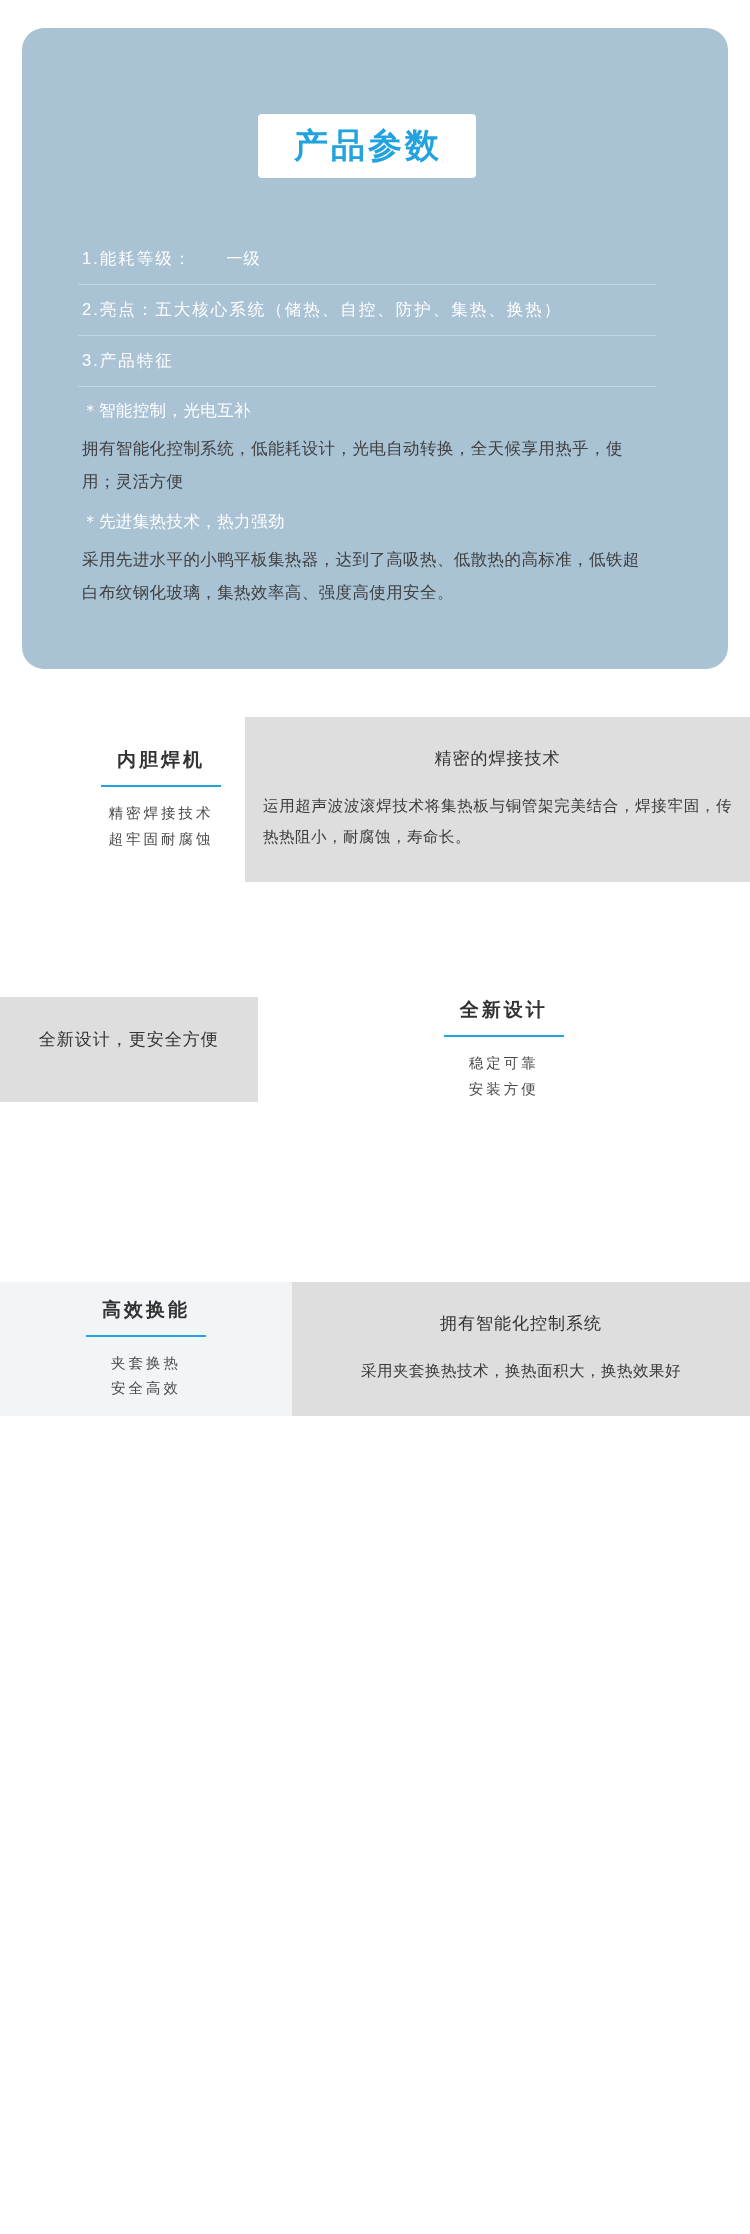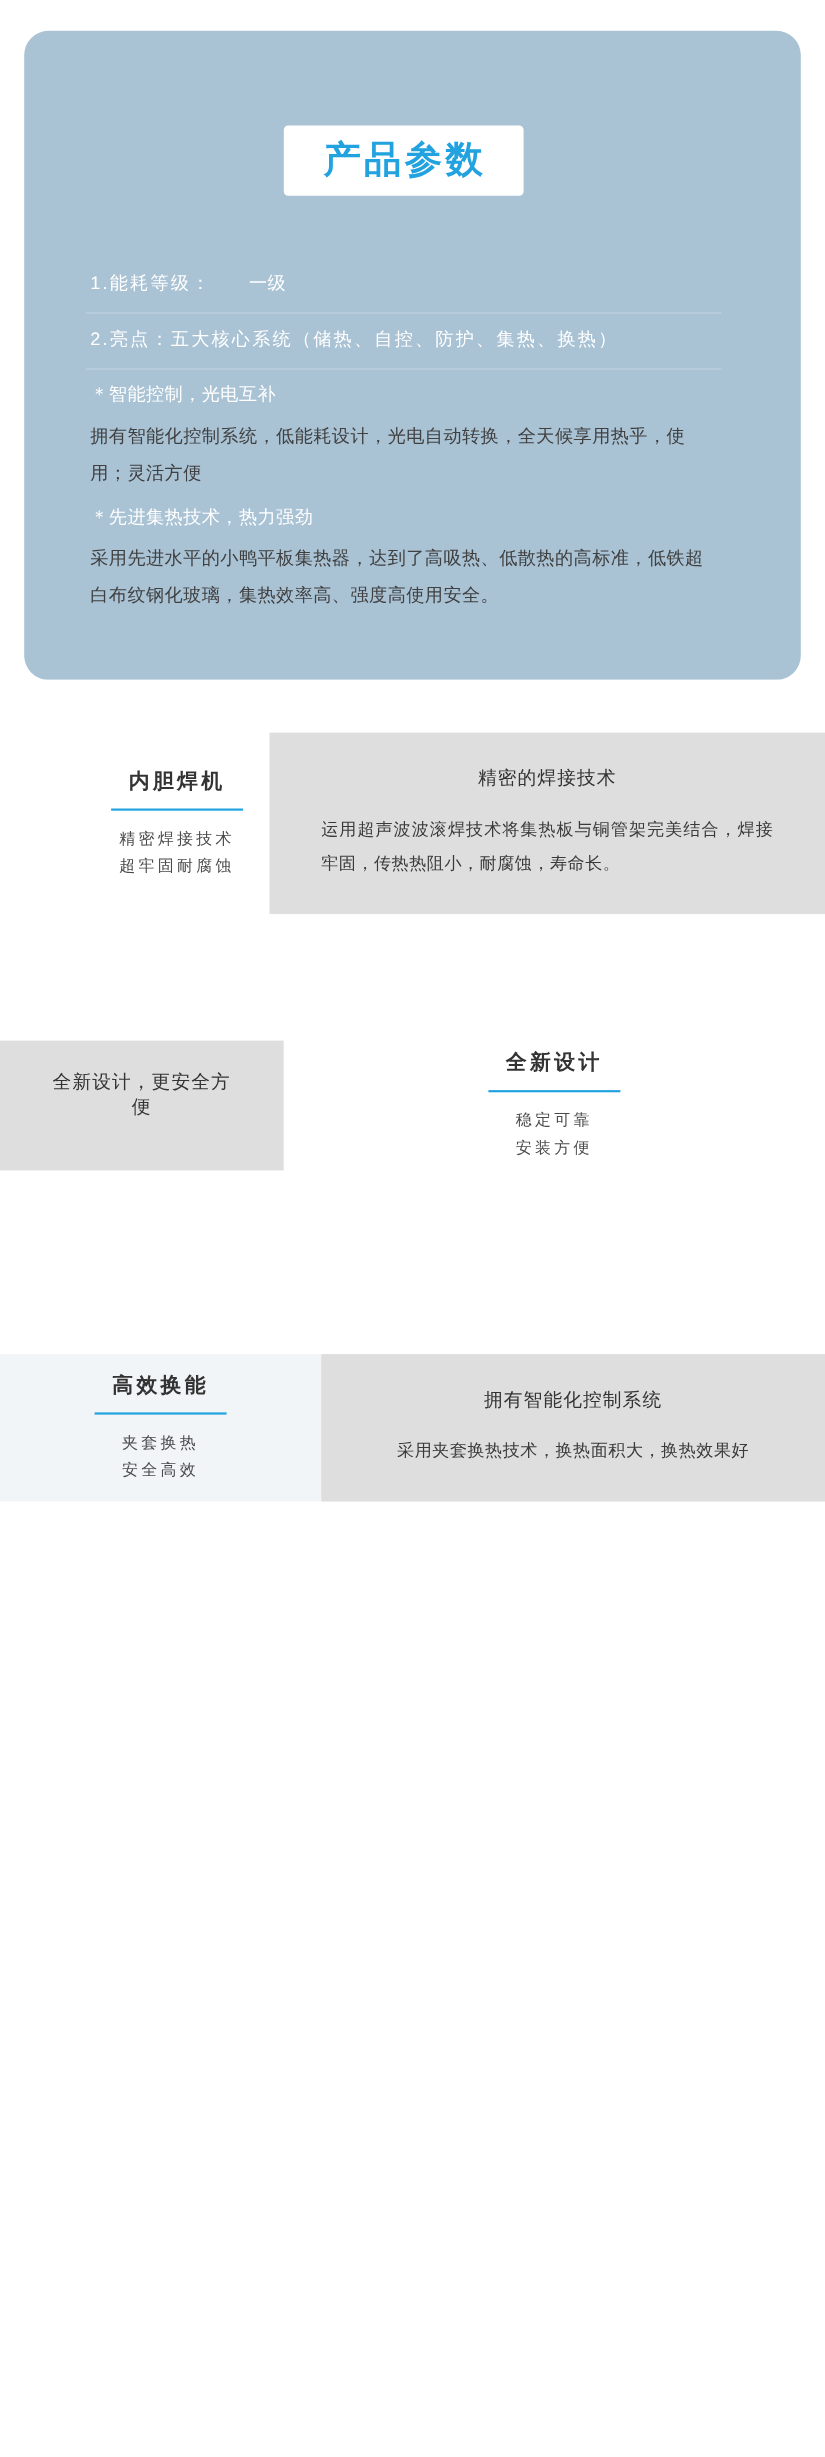--- a/index.html
+++ b/index.html
@@ -117,21 +117,21 @@
     margin: 0 auto 14px auto;
   }
   .label-sub {
     font-size: 14.5px;
     color: #4a4a4a;
     letter-spacing: 3px;
     line-height: 1.75;
   }
 
   .text-block {
-    padding: 0 47px;
+    padding: 0 18px;
   }
   .text-heading {
     font-size: 17px;
     color: #333333;
     text-align: center;
     letter-spacing: 1px;
     margin-bottom: 20px;
     font-weight: normal;
   }
   .text-body {
@@ -175,20 +175,23 @@
     <div class="spec-list">
 
       <div class="spec-row">
         <span class="lead">1.能耗等级：</span><span class="val">一级</span>
       </div>
 
       <div class="spec-row">
         <span class="lead">2.亮点：五大核心系统（储热、自控、防护、集热、换热）</span>
       </div>
 
+      <div class="spec-row">
+        <span class="lead">3.产品特征</span>
+      </div>
 
       <div class="spec-sub">＊智能控制，光电互补</div>
       <div class="spec-body">拥有智能化控制系统，低能耗设计，光电自动转换，全天候享用热乎，使用；灵活方便</div>
 
       <div class="spec-sub">＊先进集热技术，热力强劲</div>
       <div class="spec-body">采用先进水平的小鸭平板集热器，达到了高吸热、低散热的高标准，低铁超白布纹钢化玻璃，集热效率高、强度高使用安全。</div>
 
     </div>
   </div>
 

